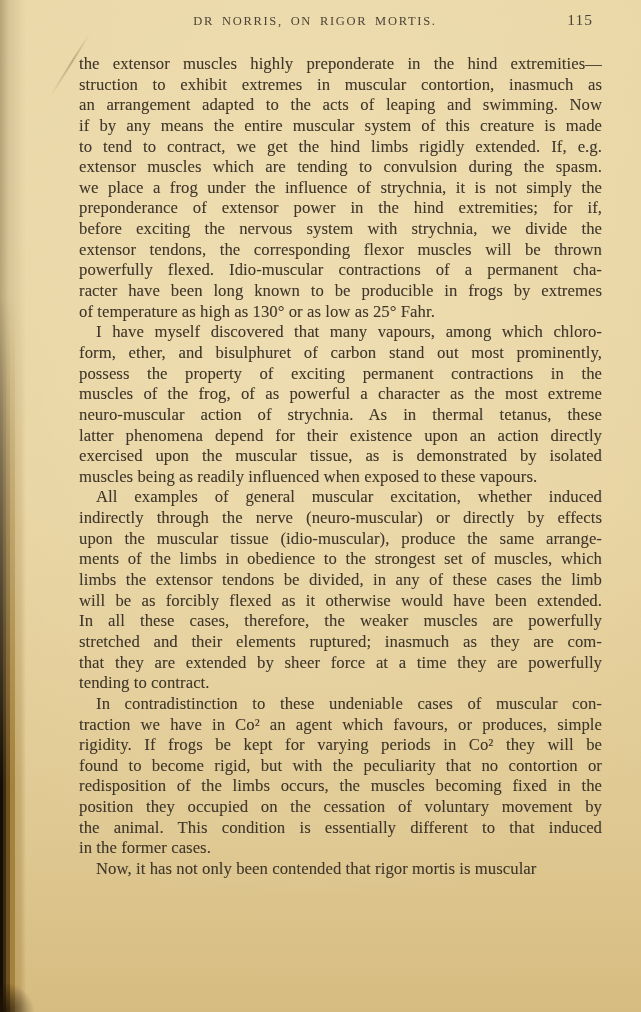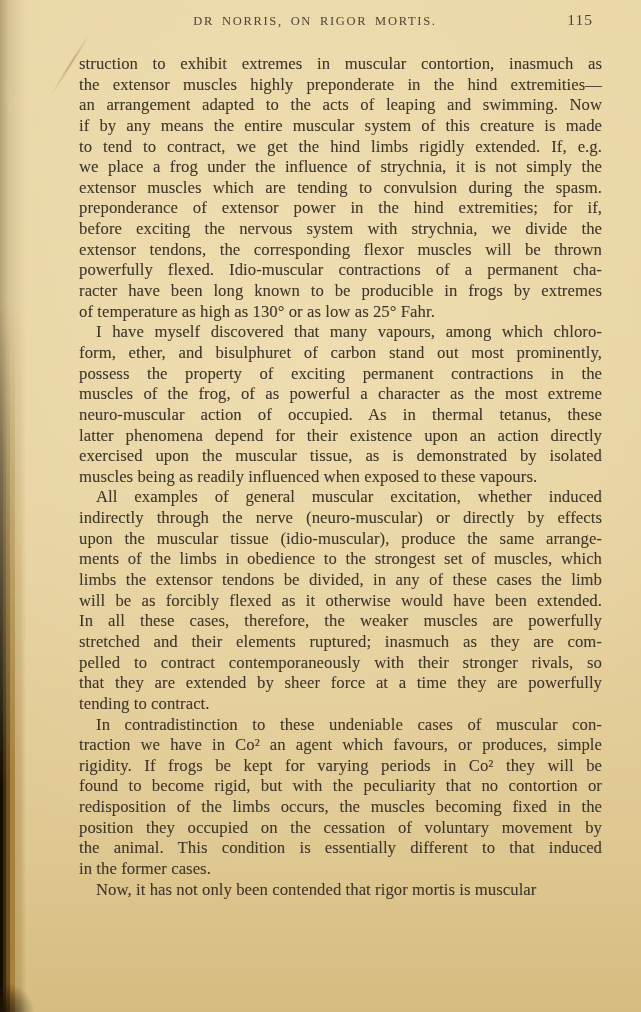--- a/index.html
+++ b/index.html
@@ -81,54 +81,53 @@
 
 <div class="page">
 
   <div class="running-header">
     <div class="header-title">DR NORRIS, ON RIGOR MORTIS.</div>
     <div class="page-number">115</div>
   </div>
 
   <div class="text-block">
       <div class="paragraph">
+        <div class="line">the extensor muscles highly preponderate in the hind extremities—</div>
         <div class="line">struction to exhibit extremes in muscular contortion, inasmuch as</div>
-        <div class="line">the extensor muscles highly preponderate in the hind extremities—</div>
         <div class="line">an arrangement adapted to the acts of leaping and swimming.  Now</div>
         <div class="line">if by any means the entire muscular system of this creature is made</div>
         <div class="line">to tend to contract, we get the hind limbs rigidly extended.  If, e.g.</div>
+        <div class="line">extensor muscles which are tending to convulsion during the spasm.</div>
         <div class="line">we place a frog under the influence of strychnia, it is not simply the</div>
-        <div class="line">extensor muscles which are tending to convulsion during the spasm.</div>
         <div class="line">preponderance of extensor power in the hind extremities; for if,</div>
         <div class="line">before exciting the nervous system with strychnia, we divide the</div>
         <div class="line">extensor tendons, the corresponding flexor muscles will be thrown</div>
         <div class="line">powerfully flexed.  Idio-muscular contractions of a permanent cha-</div>
         <div class="line">racter have been long known to be producible in frogs by extremes</div>
         <div class="line end">of temperature as high as 130° or as low as 25° Fahr.</div>
       </div>
       <div class="paragraph">
         <div class="line indent">I have myself discovered that many vapours, among which chloro-</div>
         <div class="line">form, ether, and bisulphuret of carbon stand out most prominently,</div>
         <div class="line">possess the property of exciting permanent contractions in the</div>
         <div class="line">muscles of the frog, of as powerful a character as the most extreme</div>
-        <div class="line">neuro-muscular action of occupied.  As in thermal tetanus, these</div>
+        <div class="line">neuro-muscular action of strychnia.  As in thermal tetanus, these</div>
         <div class="line">latter phenomena depend for their existence upon an action directly</div>
         <div class="line">exercised upon the muscular tissue, as is demonstrated by isolated</div>
         <div class="line end">muscles being as readily influenced when exposed to these vapours.</div>
       </div>
       <div class="paragraph">
         <div class="line indent">All examples of general muscular excitation, whether induced</div>
         <div class="line">indirectly through the nerve (neuro-muscular) or directly by effects</div>
         <div class="line">upon the muscular tissue (idio-muscular), produce the same arrange-</div>
         <div class="line">ments of the limbs in obedience to the strongest set of muscles, which</div>
         <div class="line">limbs the extensor tendons be divided, in any of these cases the limb</div>
         <div class="line">will be as forcibly flexed as it otherwise would have been extended.</div>
         <div class="line">In all these cases, therefore, the weaker muscles are powerfully</div>
         <div class="line">stretched and their elements ruptured; inasmuch as they are com-</div>
-        <div class="line">pelled to contract contemporaneously with their stronger rivals, so</div>
         <div class="line">that they are extended by sheer force at a time they are powerfully</div>
         <div class="line end">tending to contract.</div>
       </div>
       <div class="paragraph">
         <div class="line indent">In contradistinction to these undeniable cases of muscular con-</div>
         <div class="line">traction we have in Co² an agent which favours, or produces, simple</div>
         <div class="line">rigidity.  If frogs be kept for varying periods in Co² they will be</div>
         <div class="line">found to become rigid, but with the peculiarity that no contortion or</div>
         <div class="line">redisposition of the limbs occurs, the muscles becoming fixed in the</div>
         <div class="line">position they occupied on the cessation of voluntary movement by</div>

